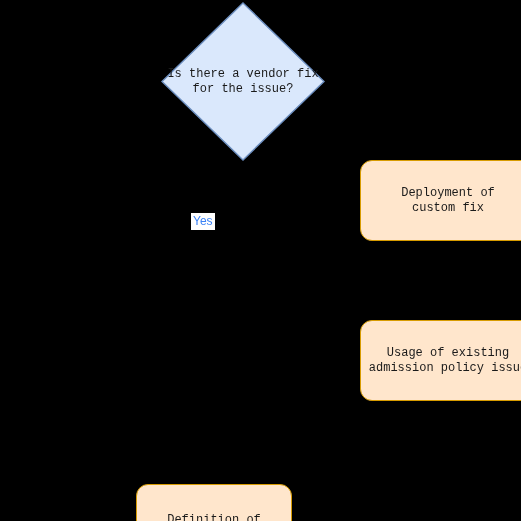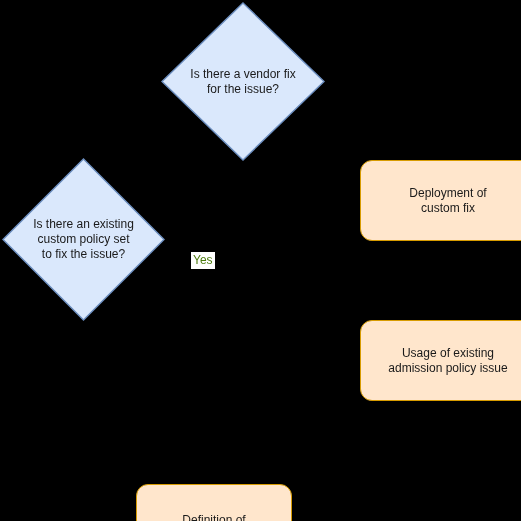--- a/index.html
+++ b/index.html
@@ -11,20 +11,21 @@
     position: relative;
     width: 521px;
     height: 521px;
     background: #000000;
     overflow: hidden;
     font-family: "Liberation Sans", sans-serif;
   }
   .node {
     position: absolute;
     box-sizing: border-box;
+    font-family: Liberation Mono, monospace;
   }
   
   .diamond {
     display: block;
   }
   .diamond svg {
     display: block;
     width: 100%;
     height: 100%;
     overflow: visible;
@@ -56,49 +57,40 @@
     text-align: center;
     color: #1a1a1a;
     font-size: 12px;
     line-height: 15px;
     white-space: pre-line;
   }
   
   .edge-label {
     position: absolute;
     background: #ffffff;
-    color: #4d7c0f;
+    color: #3b82f6;
     font-size: 12px;
     line-height: 15px;
     padding: 1px 2px;
     white-space: nowrap;
-    margin-top: 39px;
   }
 </style>
 </head>
 <body>
 
 <div id="canvas">
 
   <div class="node diamond" style="left:161px; top:2px; width:164px; height:159px;">
     <svg viewBox="0 0 164 159" preserveAspectRatio="none">
       <polygon points="82,1 163,79.5 82,158 1,79.5" fill="#dae8fc" stroke="#6c8ebf" stroke-width="1.4"></polygon>
     </svg>
     <div class="label">Is there a vendor fix
 for the issue?</div>
   </div>
 
-  <div class="node diamond" style="left:2px; top:158px; width:163px; height:163px;">
-    <svg viewBox="0 0 163 163" preserveAspectRatio="none">
-      <polygon points="81.5,1 162,81.5 81.5,162 1,81.5" fill="#dae8fc" stroke="#6c8ebf" stroke-width="1.4"></polygon>
-    </svg>
-    <div class="label">Is there an existing
-custom policy set
-to fix the issue?</div>
-  </div>
 
   <div class="node process" style="left:360px; top:160px; width:176px; height:81px;">
     <span>Deployment of
 custom fix</span>
   </div>
 
   <div class="node process" style="left:360px; top:320px; width:176px; height:81px;">
     <span>Usage of existing
 admission policy issue</span>
   </div>

